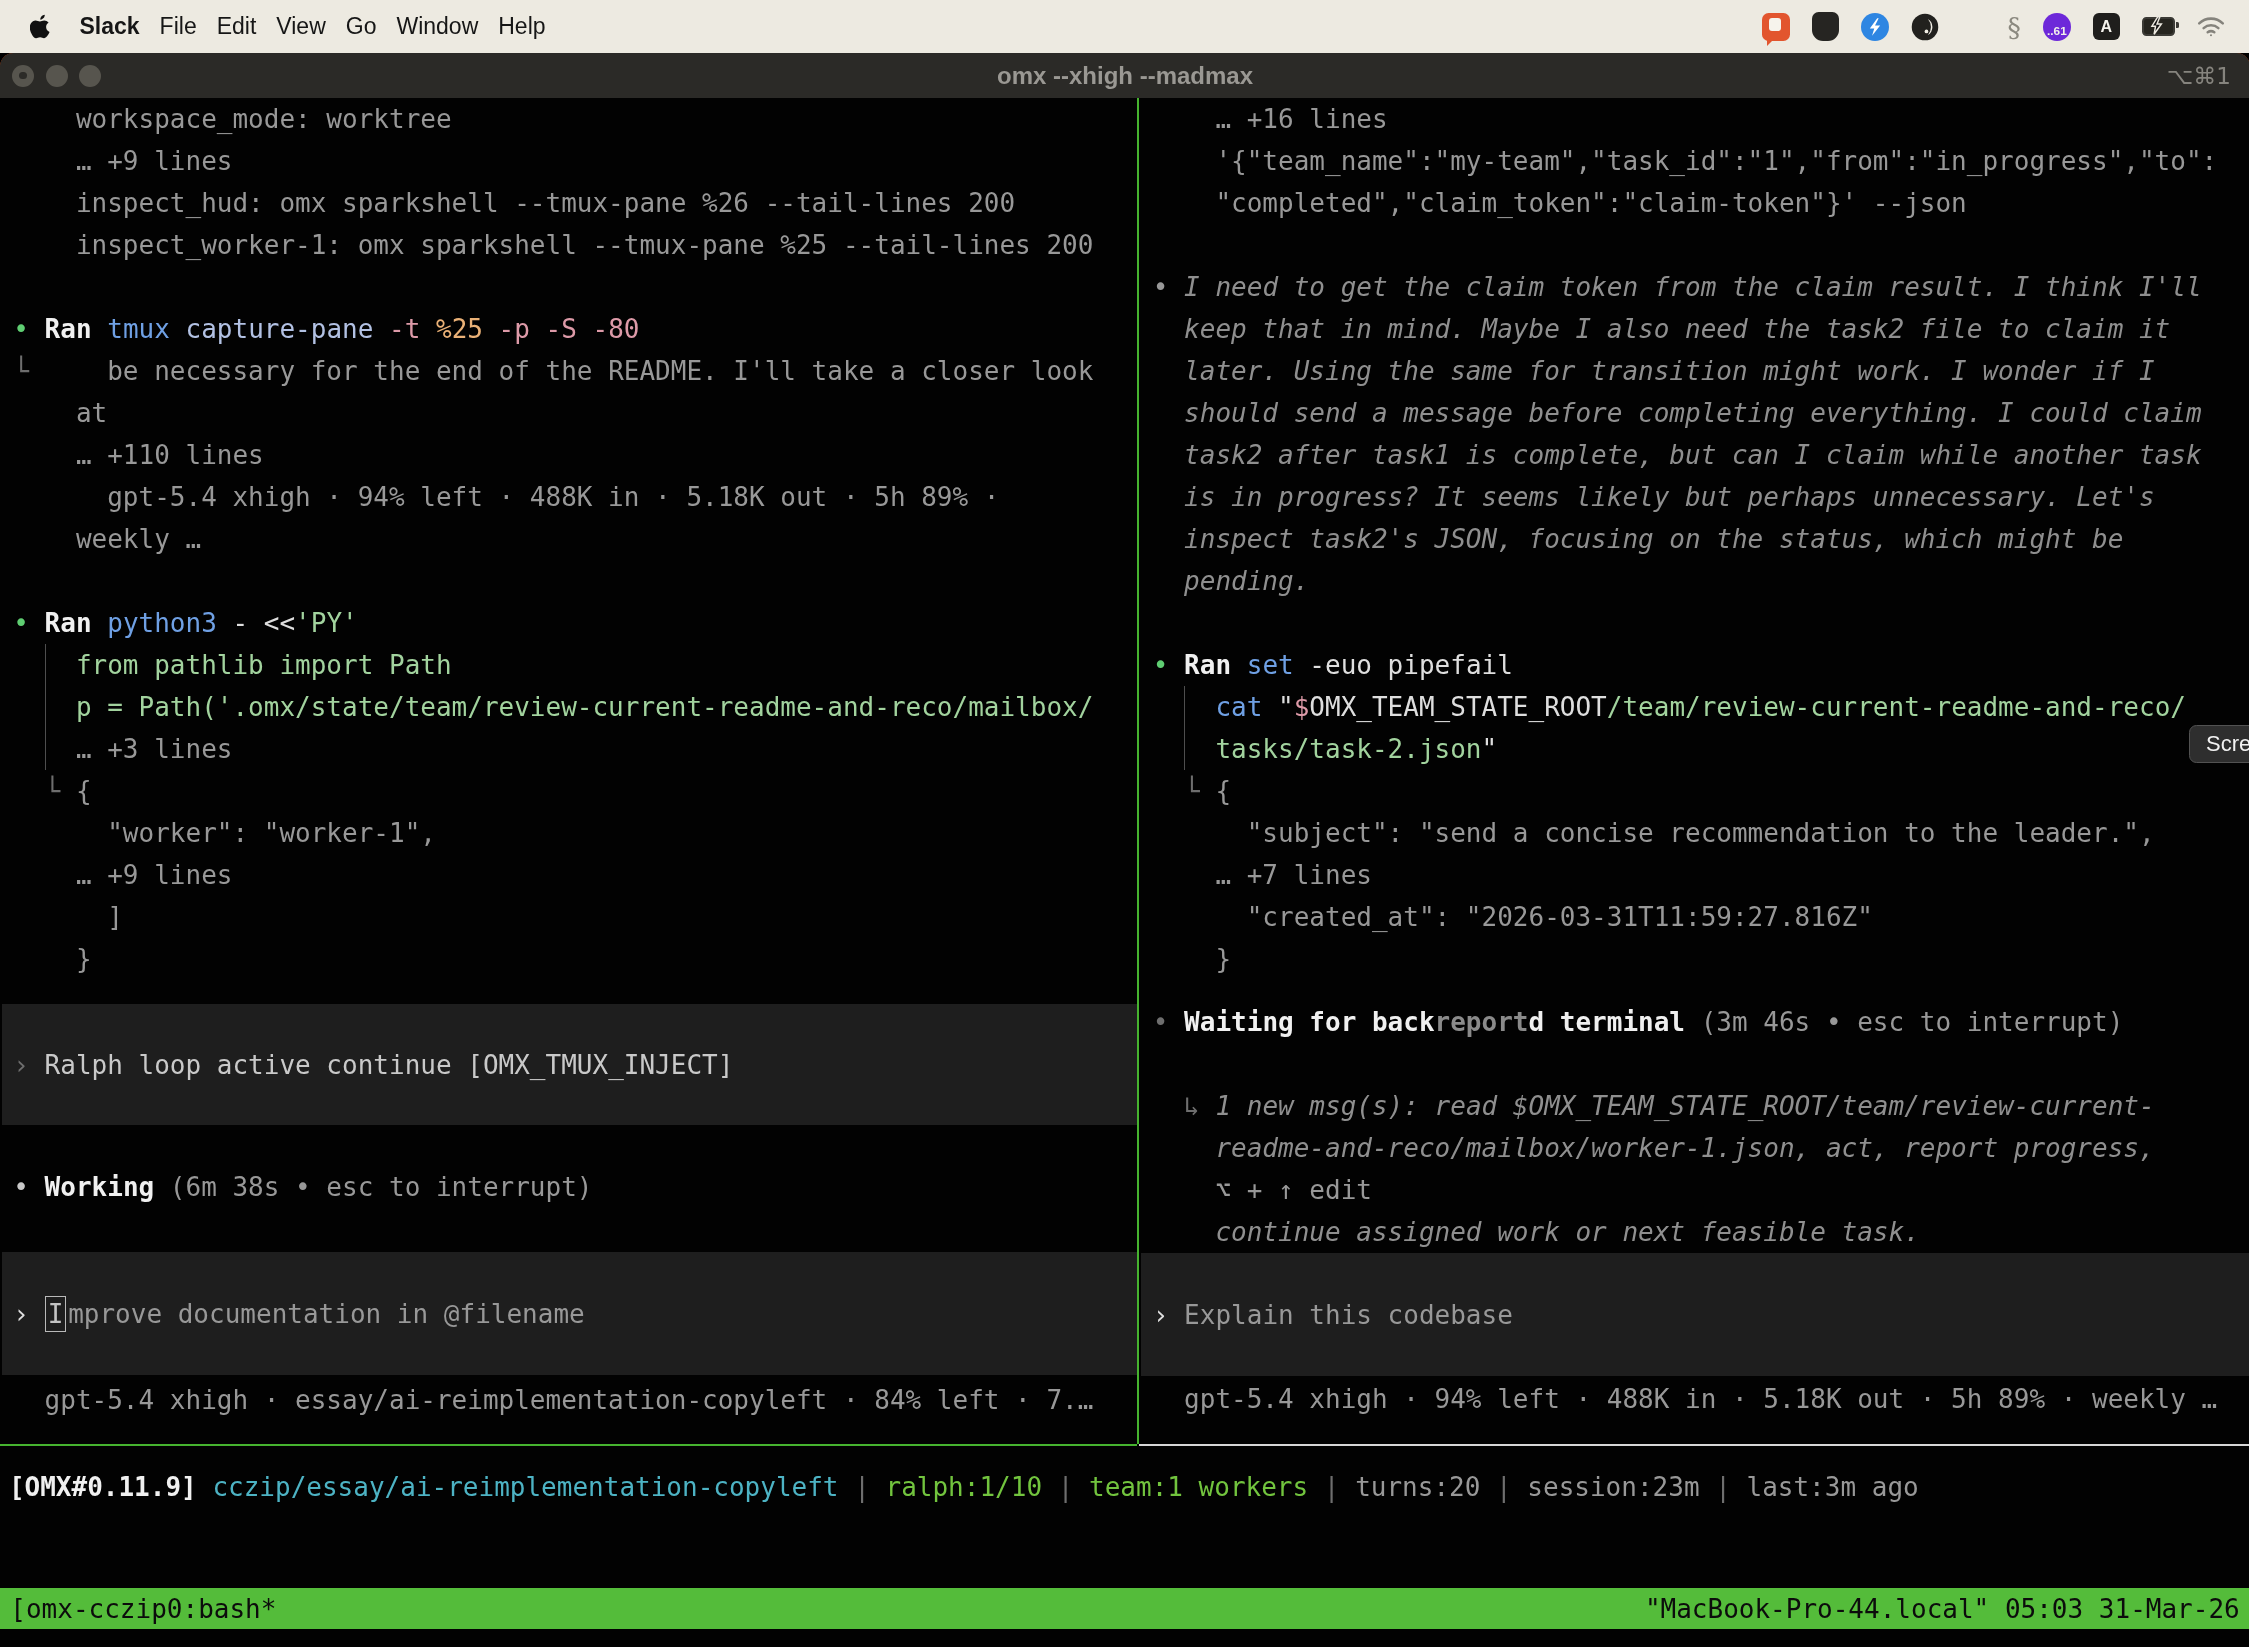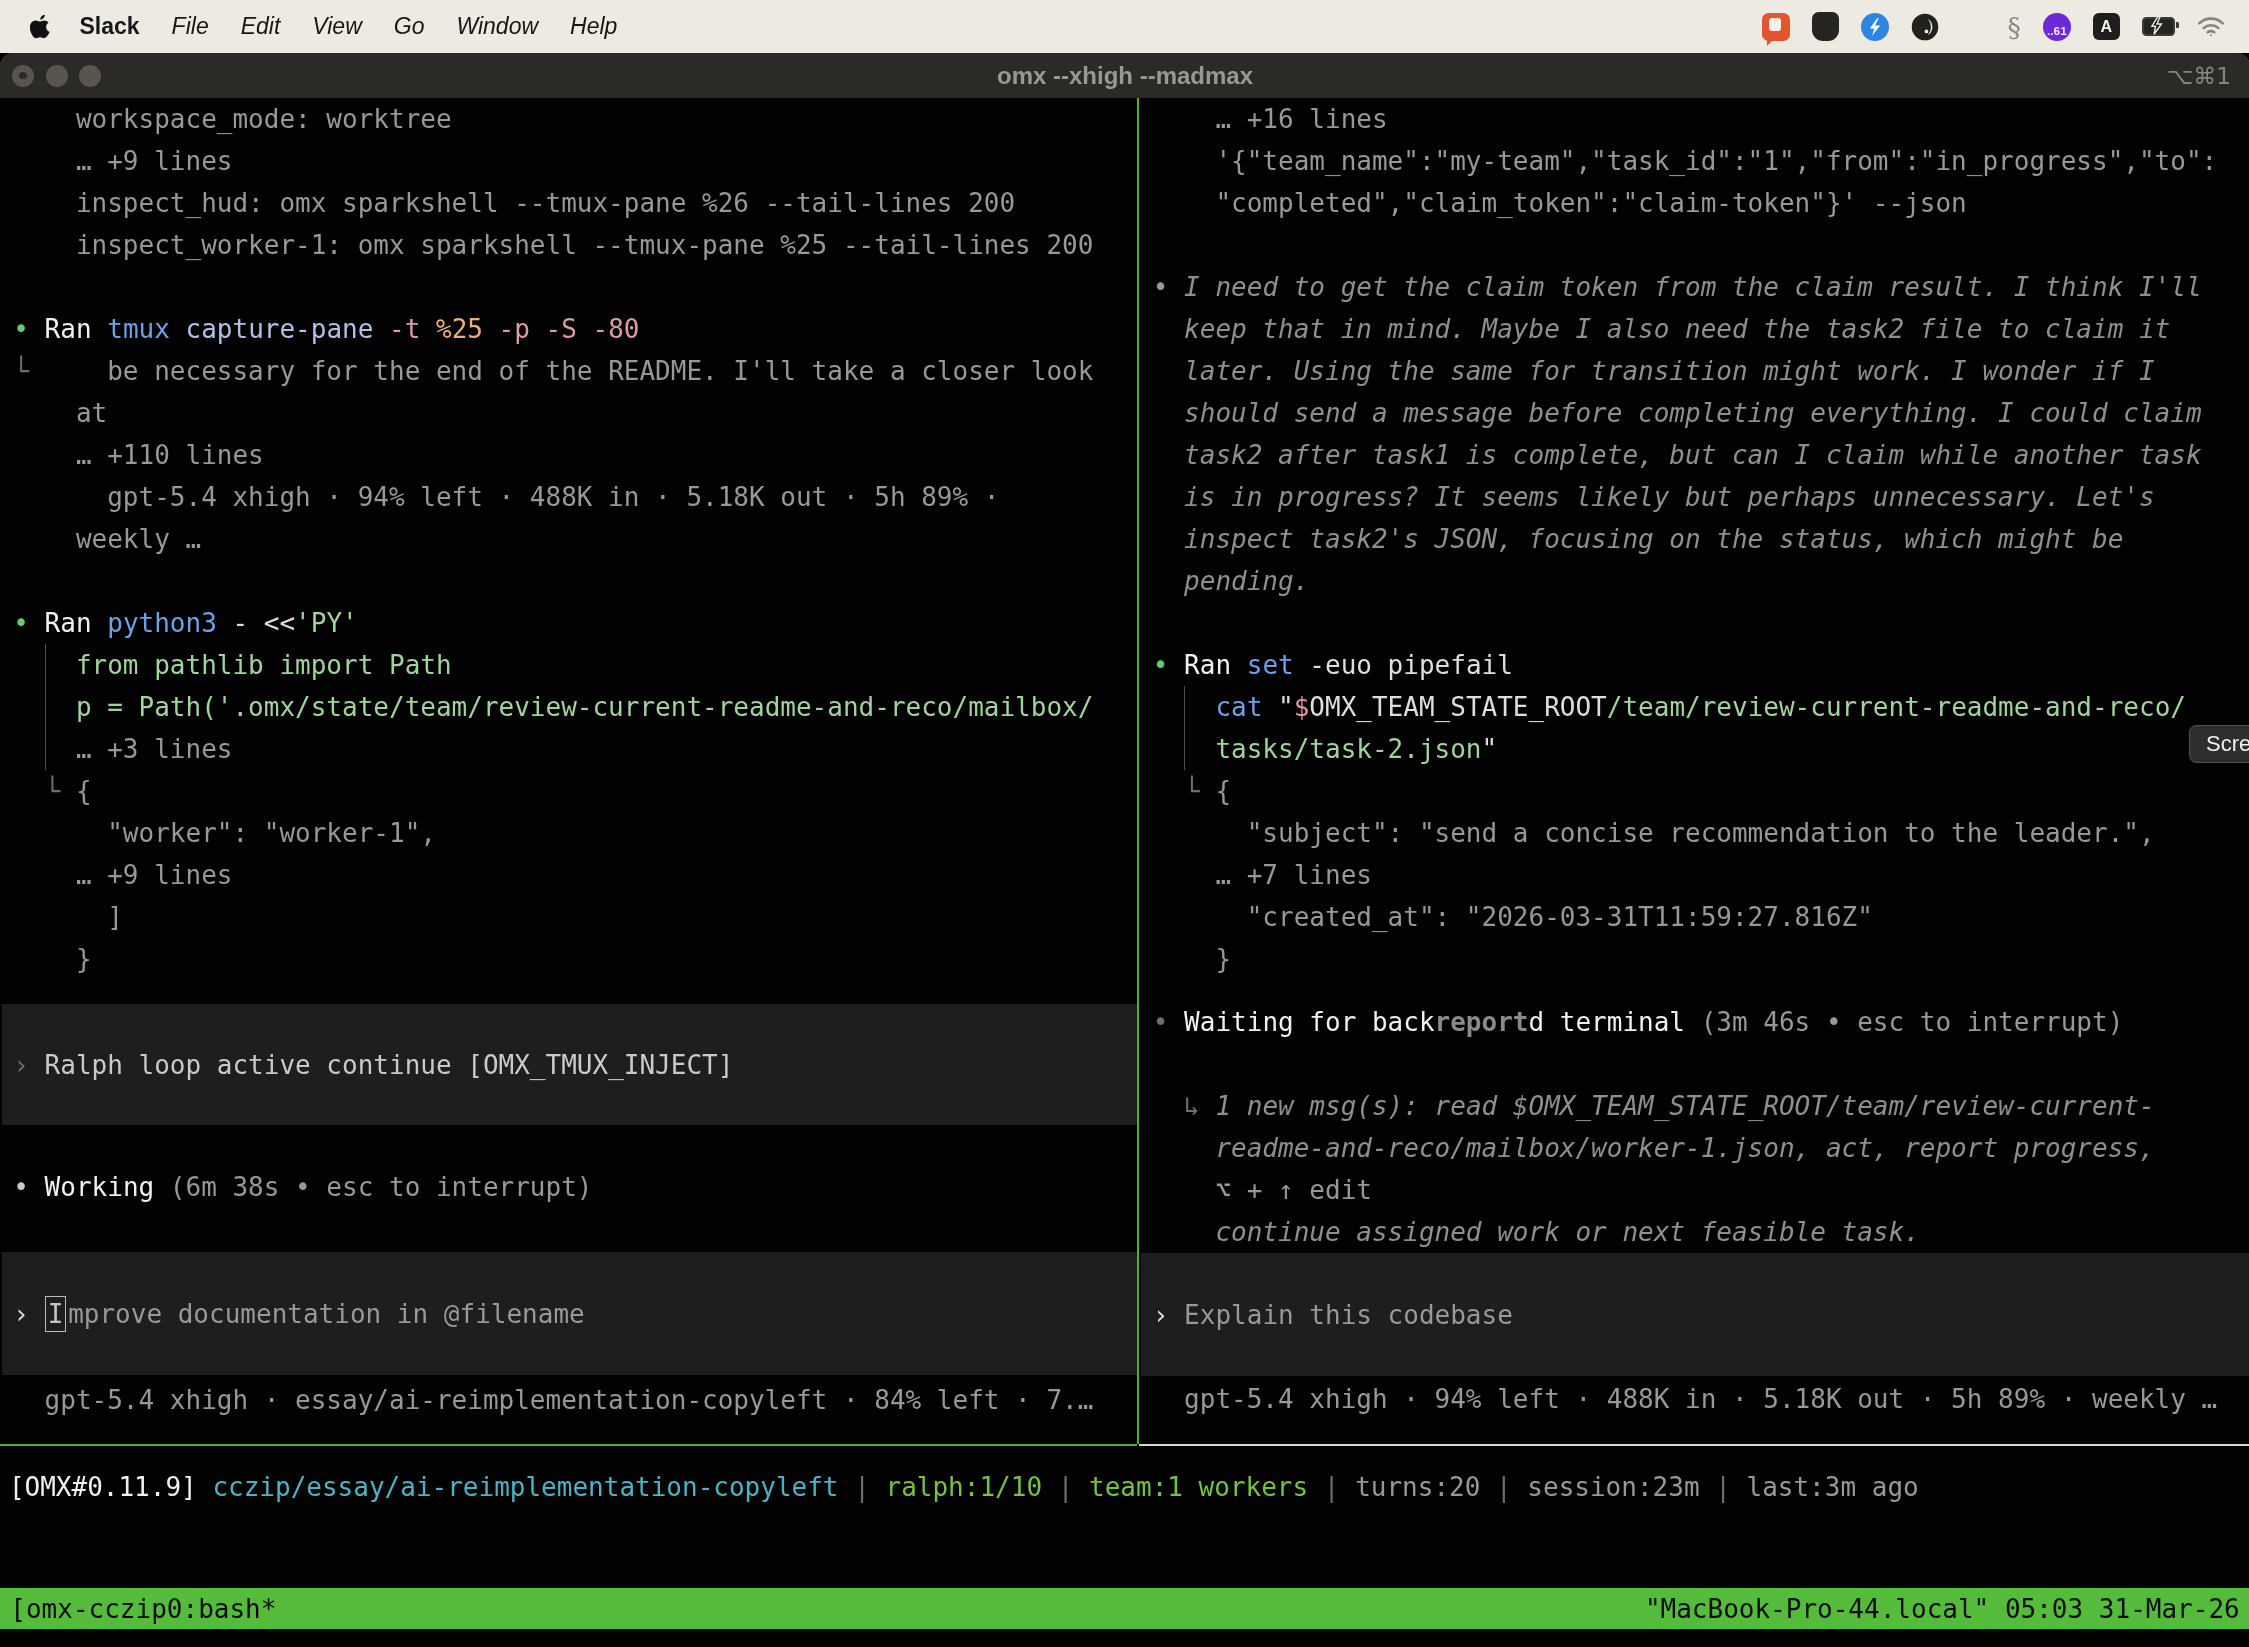--- a/index.html
+++ b/index.html
@@ -4,21 +4,21 @@
 <style>
   html,body{margin:0;padding:0;background:#000;}
   .screen{position:relative;width:2250px;height:1648px;overflow:hidden;background:#000;
     font-family:"Liberation Sans",sans-serif;}
   
   .menu-bar{position:absolute;top:0;left:0;right:0;height:53px;background:#edeae1;
     display:flex;align-items:center;color:#161616;font-size:23px;}
   .apple-wrap{margin-left:29.5px;display:flex;align-items:center;}
   .app-name{font-weight:bold;margin-left:28px;}
   .menu-items{display:flex;}
-  .menu-items span{margin-left:32px;font-style:italic;}
+  .menu-items span{margin-left:20px;}
   .status-icons{margin-left:auto;display:flex;align-items:center;gap:22px;margin-right:25px;}
   .mb-icon{display:inline-flex;align-items:center;justify-content:center;position:relative;}
   .icon-chat{width:28px;height:28px;background:#e2552e;border-radius:6.6px;position:relative;}
   .icon-chat i{position:absolute;left:6.6px;top:5.9px;width:12.5px;height:12.5px;background:#f6f3ec;border-radius:3px;}
   .icon-chat u{position:absolute;left:5.2px;bottom:-5.9px;width:0;height:0;
     border-left:7.4px solid #e2552e;border-bottom:7.4px solid transparent;}
   .icon-shield{width:26.6px;height:29.5px;background:#262522;border-radius:6.6px 6.6px 11px 11px;
     display:grid;grid-template-columns:repeat(3,5.2px);grid-auto-rows:5.2px;gap:2.2px;place-content:center;}
   .icon-shield b{background:#d9d6cd;border-radius:1.5px;}
   .icon-blue{width:28px;height:28px;background:#2e86e2;border-radius:50%;}
@@ -47,21 +47,21 @@
     font-family:"DejaVu Sans Mono","DejaVu Sans",monospace;font-size:26px;}
   .pane{position:absolute;top:0;height:1346px;overflow:hidden;}
   .pane-left{left:1.5px;width:1135px;}
   .pane-right{left:1141px;width:1109px;}
   .row{height:42px;line-height:42px;white-space:pre;padding-left:11.8px;color:#989898;}
   .rail{position:relative;}
   .rail::before{content:"";position:absolute;left:43px;top:0;bottom:0;border-left:1.5px solid #4e4e4e;}
   .band{background:#1e1e1e;width:100%;display:flex;align-items:center;}
   .gap{width:100%;}
   .s-gray{color:#989898;} .s-lg{color:#c9c9c9;} .s-w{color:#dedede;}
-  .s-bw{color:#f0f0f0;font-weight:normal;} .s-sh{color:#8a8a8a;font-weight:bold;}
+  .s-bw{color:#f0f0f0;font-weight:bold;} .s-sh{color:#8a8a8a;font-weight:bold;}
   .s-grn{color:#5fce72;} .s-blu{color:#6fa0e4;} .s-lav{color:#b2c1e3;}
   .s-ros{color:#dd9aa8;} .s-org{color:#eab177;} .s-sg{color:#a2d39e;}
   .s-dim{color:#6e6e6e;} .s-i{color:#8f8f8f;font-style:italic;}
   .s-cyan{color:#4db3c4;} .s-lime{color:#72c43e;}
   .s-cur{color:#c4c4c4;border:1.5px solid #b9b9b9;padding:0 1.5px;margin:0 2.2px 0 0.7px;display:inline-block;line-height:34px;}
   .divider{position:absolute;left:1137px;top:0;width:2.2px;height:1346px;background:#46b32f;}
   .hline-left{position:absolute;left:0;top:1346px;width:1137px;height:2.2px;background:#46b32f;}
   .hline-right{position:absolute;left:1139px;top:1346px;right:0;height:2.2px;background:#d6d6d6;}
   .omx{position:absolute;top:1368px;left:8.9px;white-space:pre;height:42px;line-height:42px;}
   .tmux-bar{position:absolute;left:0;right:0;top:1490px;height:41px;background:#54bc3a;color:#0c0c0c;

